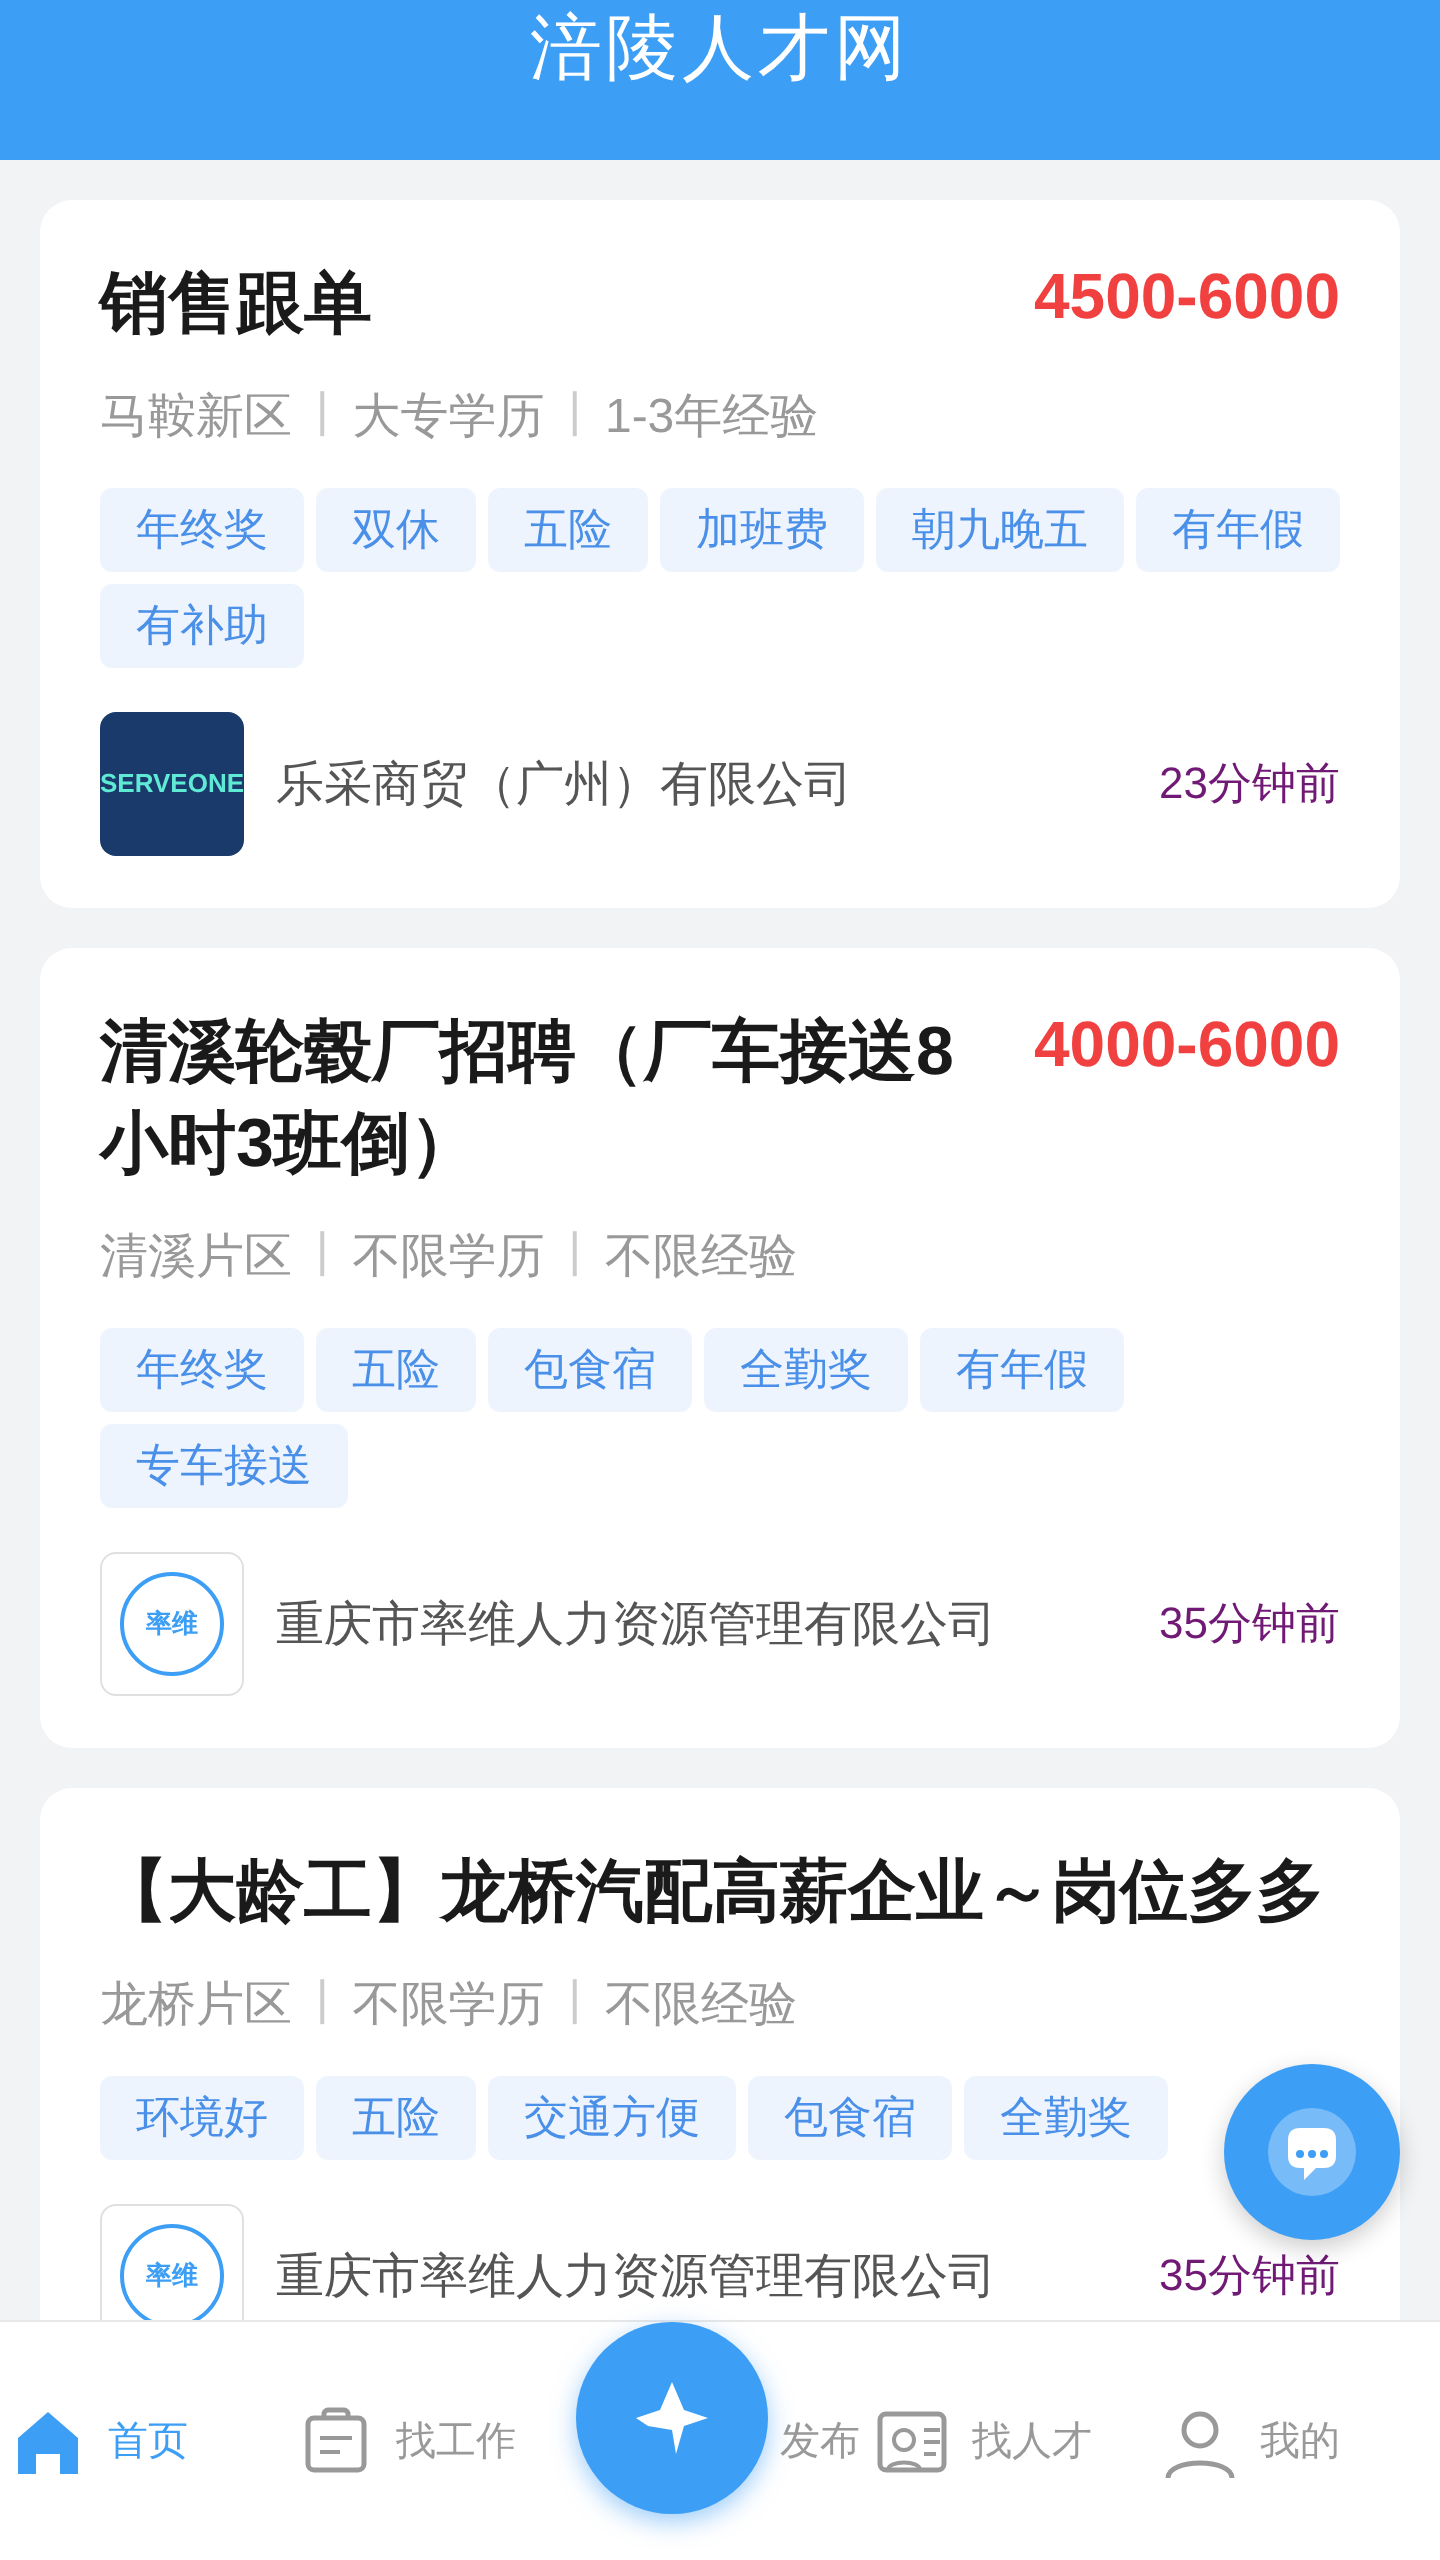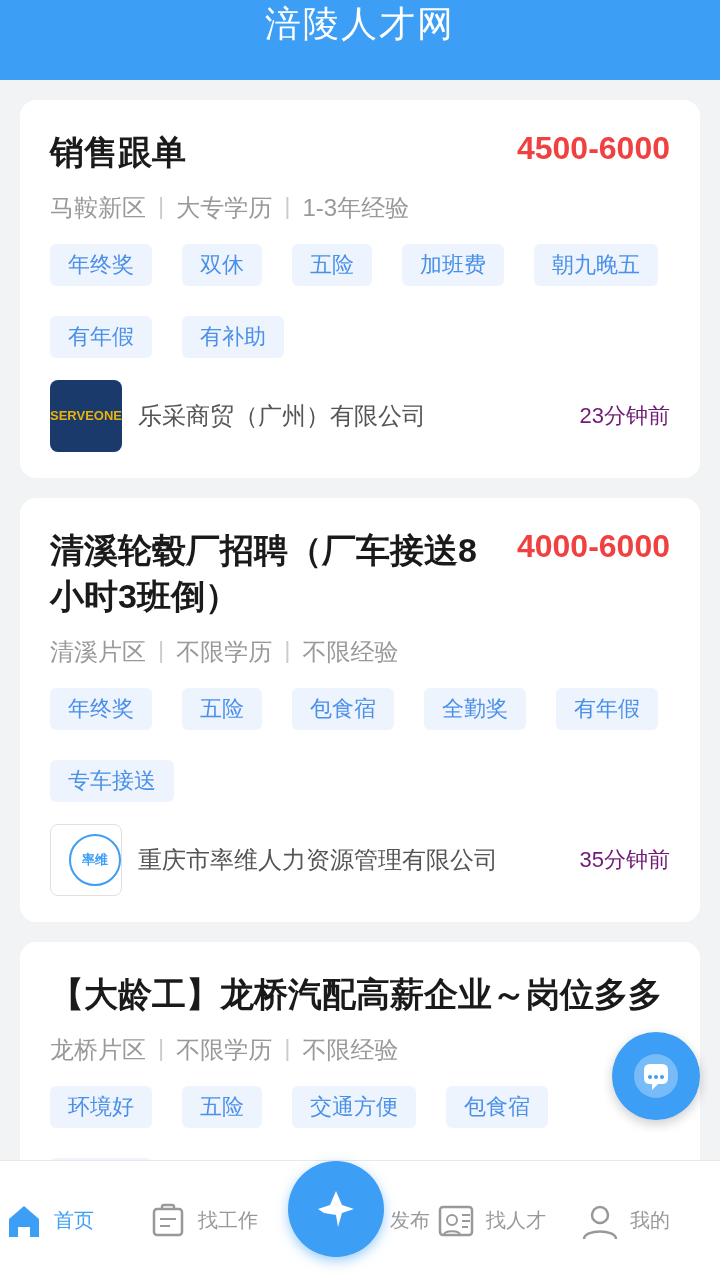--- a/index.html
+++ b/index.html
@@ -61,21 +61,21 @@
       color: #999;
       font-size: 24px;
       margin-bottom: 20px;
     }
     .meta-divider {
       color: #ccc;
     }
     .tags {
       display: flex;
       flex-wrap: wrap;
-      gap: 30px;
+      gap: 6px;
       margin-bottom: 22px;
     }
     .tag {
       background: #eef4fe;
       color: #4a90e8;
       border-radius: 6px;
       padding: 6px 18px;
       font-size: 22px;
     }
     .company-row {
@@ -100,33 +100,33 @@
     .logo-serveone {
       background: #1a3a6b;
       width: 72px;
       height: 72px;
       border-radius: 8px;
       display: flex;
       align-items: center;
       justify-content: center;
     }
     .logo-serveone span {
-      color: #eab308;
+      color: #5eead4;
       font-size: 13px;
       font-weight: 700;
     }
     
     .logo-rate {
       width: 72px;
       height: 72px;
       border-radius: 8px;
       border: 1px solid #e0e0e0;
       display: flex;
       align-items: center;
-      justify-content: flex-end;
+      justify-content: center;
       background: #fff;
     }
     .logo-rate-inner {
       width: 52px;
       height: 52px;
       border: 2px solid #3d9ef5;
       border-radius: 50%;
       display: flex;
       align-items: center;
       justify-content: center;

